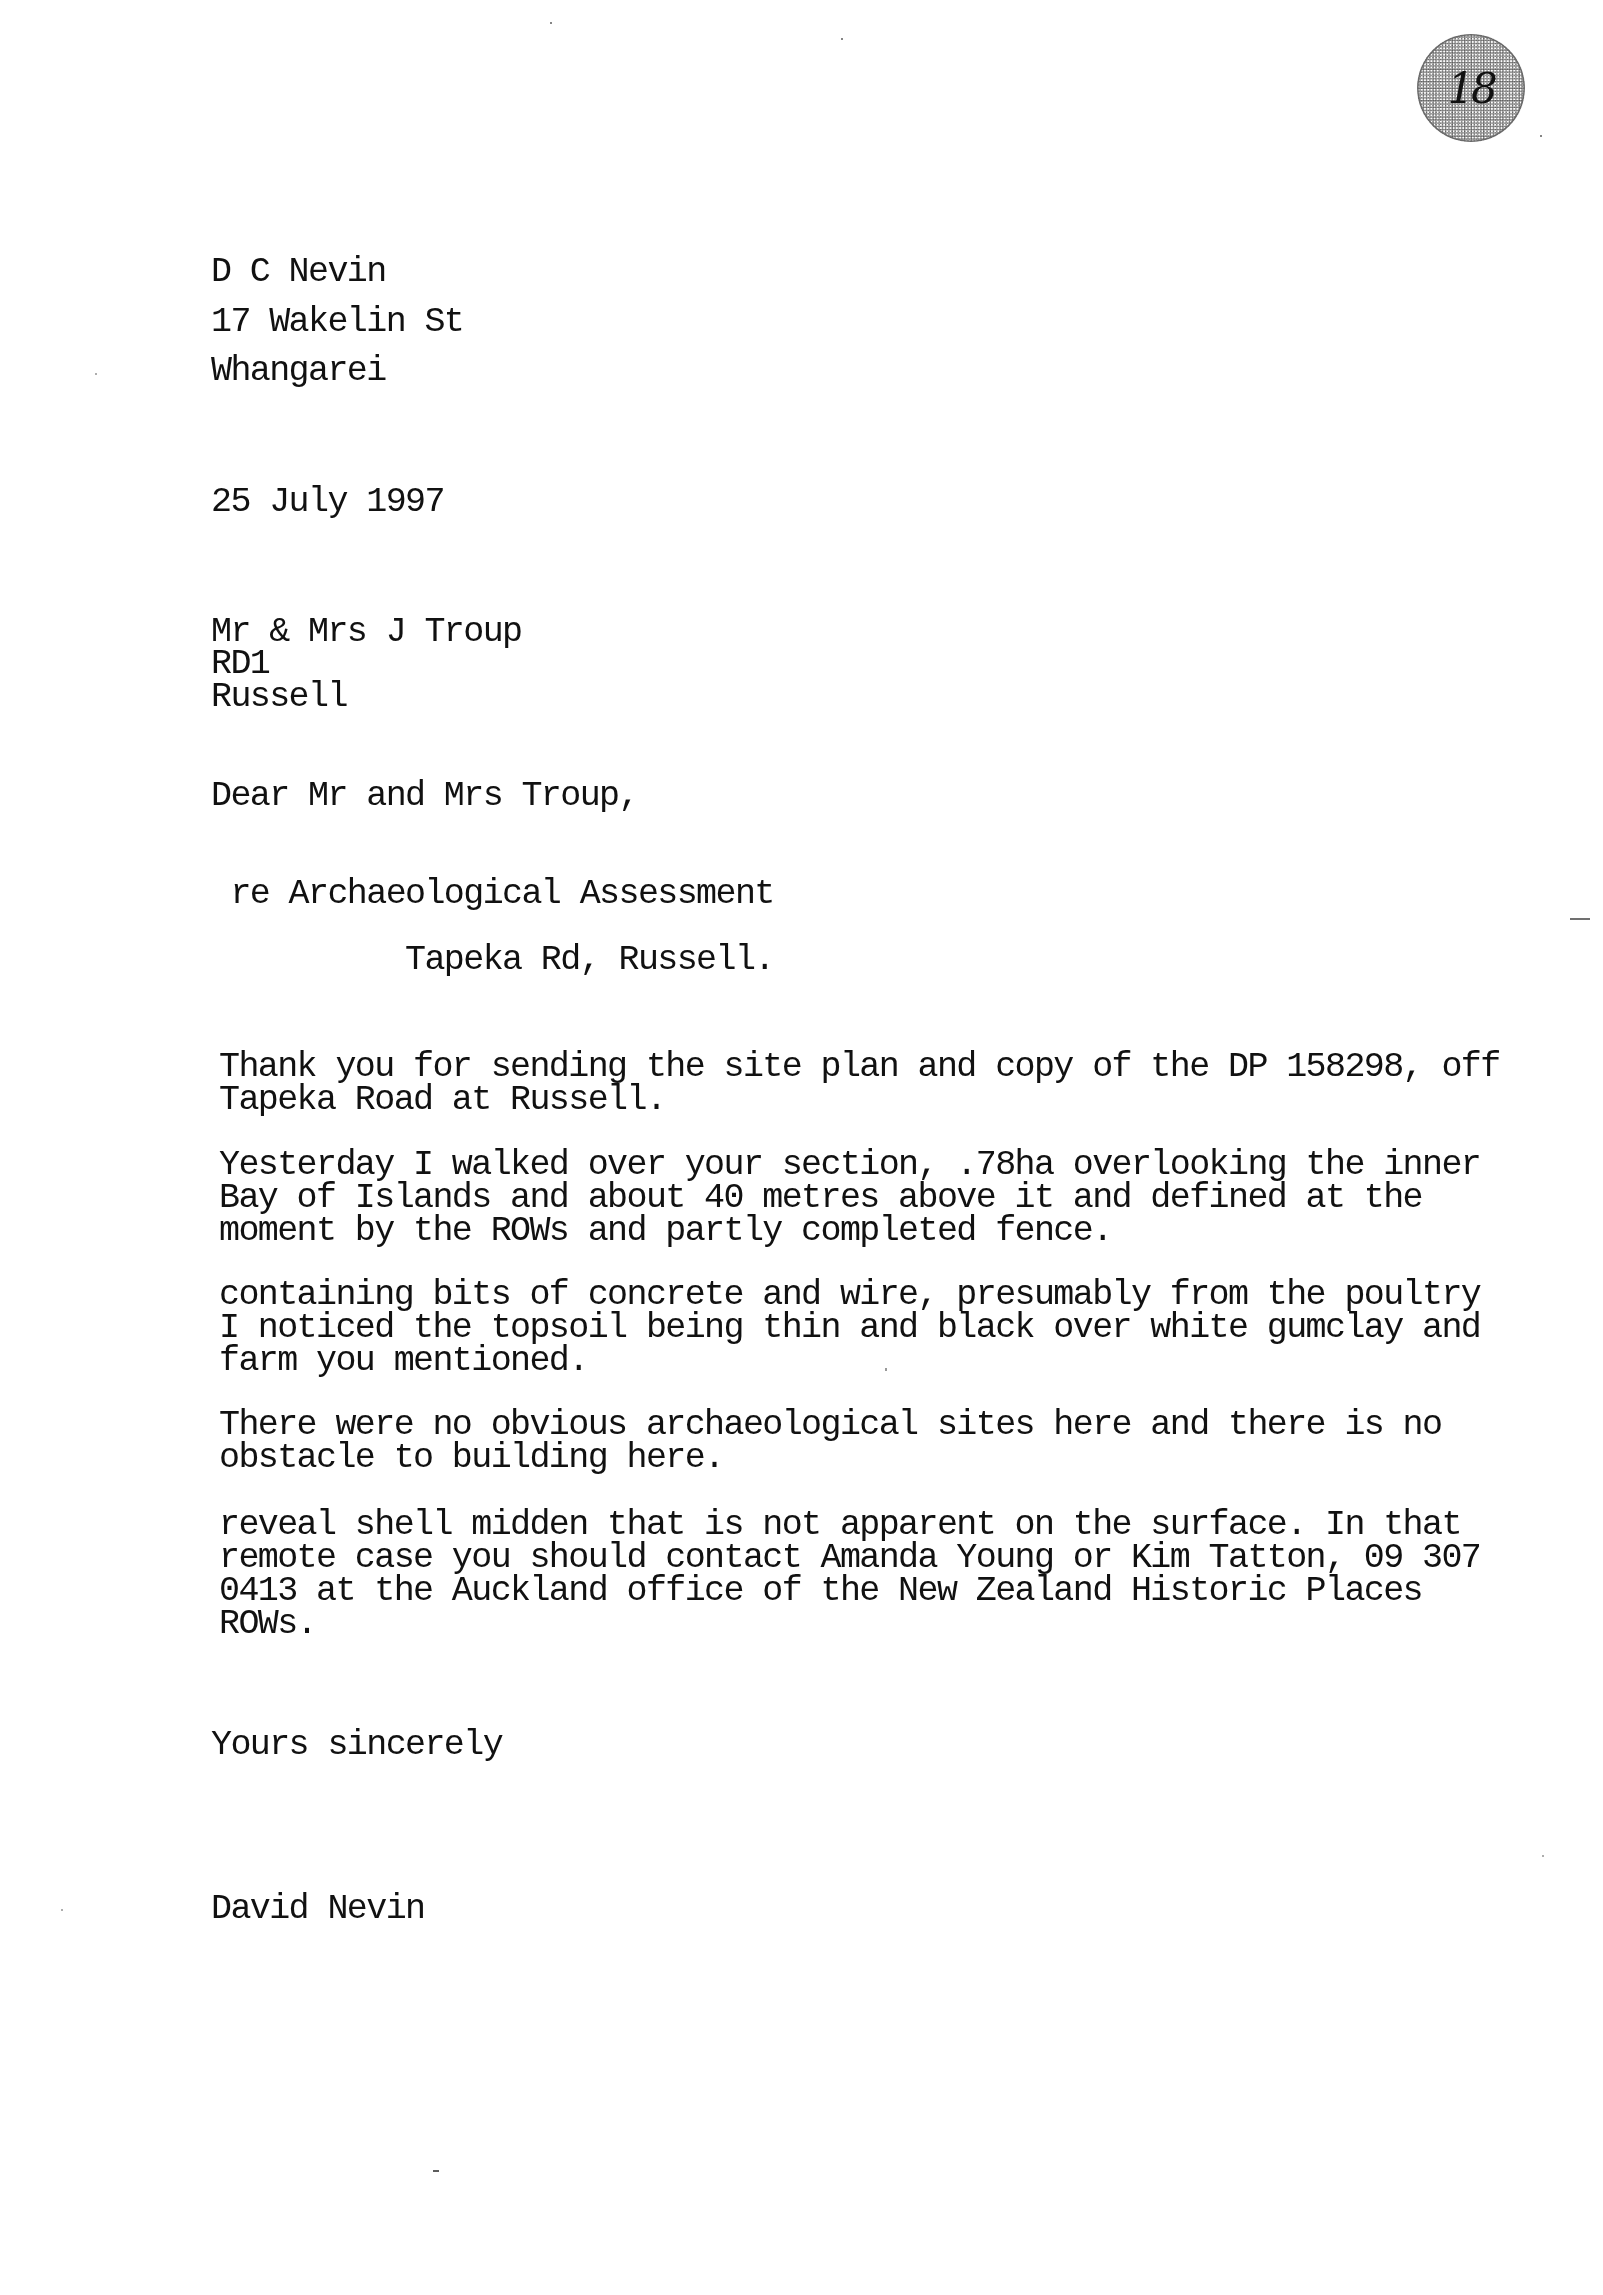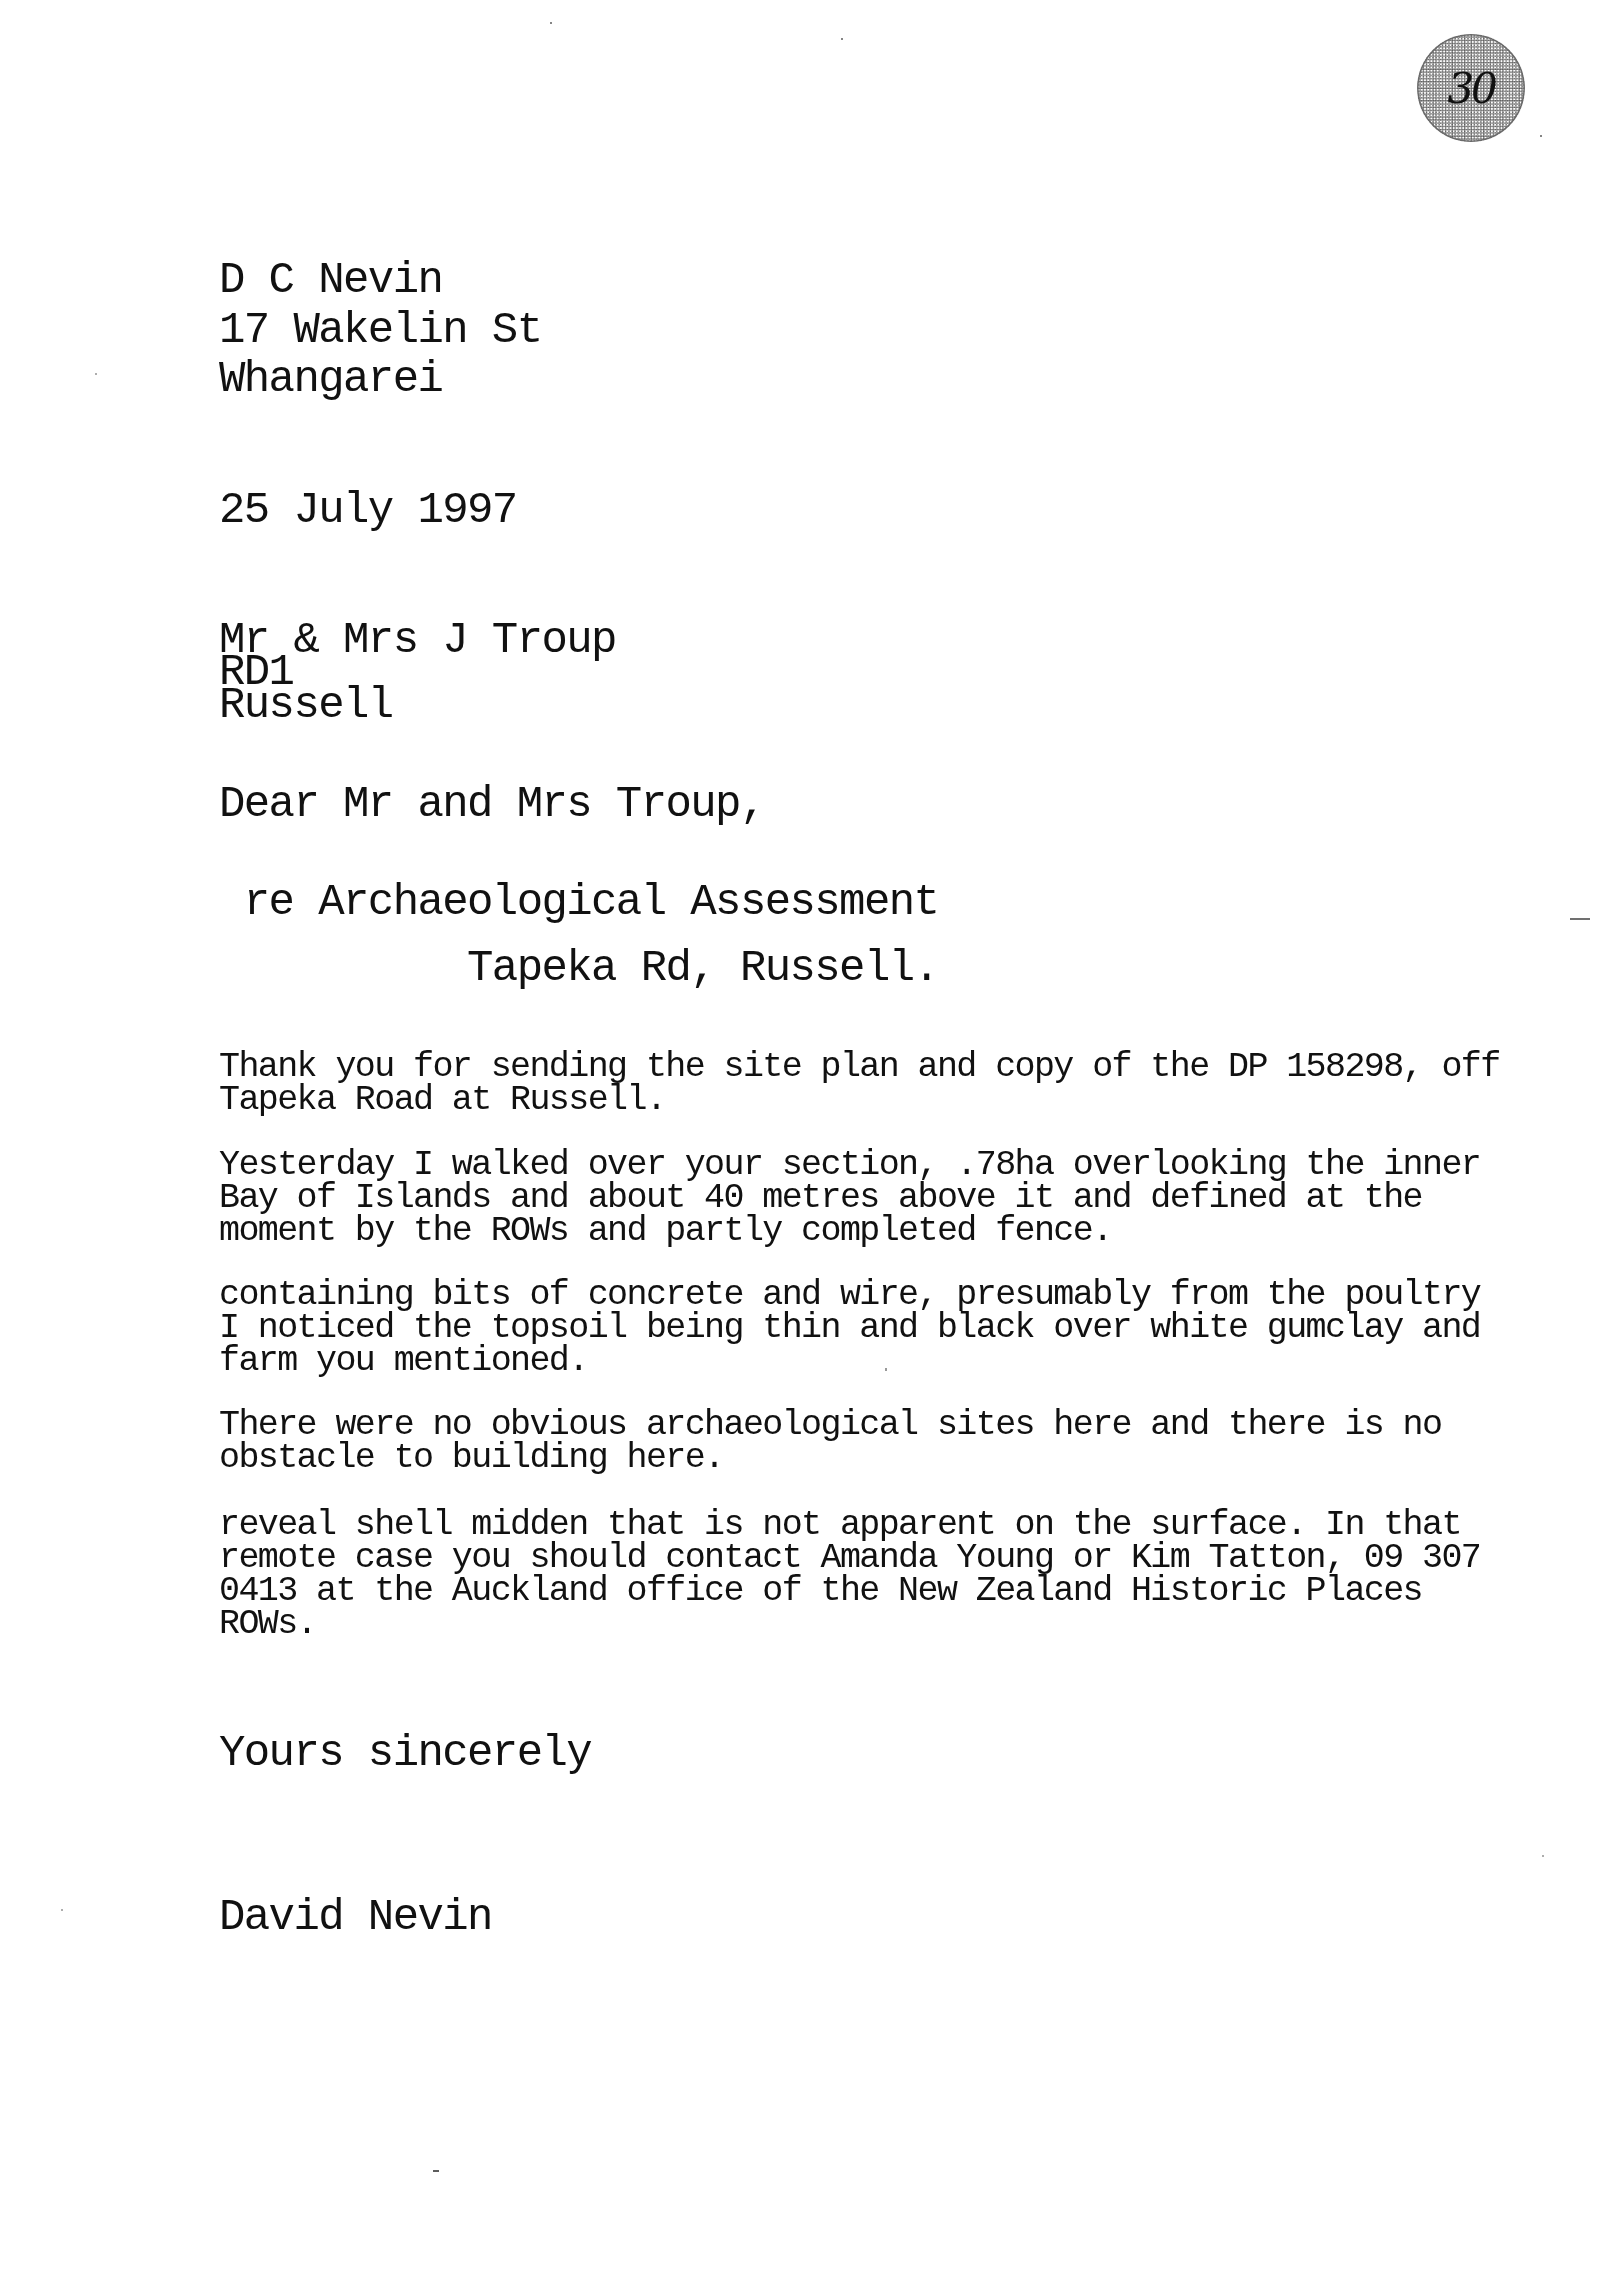--- a/index.html
+++ b/index.html
@@ -1,23 +1,23 @@
 <!DOCTYPE html>
 <html style="font-size:13px"><head>
 <meta charset="utf-8">
 <style>
   html, body { margin: 0; padding: 0; background: #ffffff; }
   body { width: 1603px; height: 2295px; position: relative; overflow: hidden; }
   .page { position: absolute; left: 0; top: 0; width: 1603px; height: 2295px; background: #ffffff; }
   .ln {
     position: absolute;
     left: 211px;
-    margin: 8px;
+    margin: 0;
     font-family: "Liberation Mono", "DejaVu Sans Mono", monospace;
-    font-size: 44px;
+    font-size: 35px;
     letter-spacing: -1.6px;
     line-height: 33px;
     color: #111111;
     white-space: pre;
   }
   .para { position: absolute; left: 211px; margin: 8px; }
   .para .row {
     display: block;
     font-family: "Liberation Mono", "DejaVu Sans Mono", monospace;
     font-size: 35px;
@@ -52,21 +52,21 @@
     letter-spacing: -3.2px;
   }
   .speck { position: absolute; background: #333333; }
 </style>
 </head>
 <body>
 
 <div class="page">
 
   <div class="stamp">
-    <div class="stamp-num">30</div>
+    <div class="stamp-num">18</div>
   </div>
 
   <p class="ln" style="top:256px">D C Nevin</p>
   <p class="ln" style="top:306px">17 Wakelin St</p>
   <p class="ln" style="top:355px">Whangarei</p>
 
   <p class="ln" style="top:486px">25 July 1997</p>
 
   <p class="ln" style="top:616px">Mr &amp; Mrs J Troup</p>
   <p class="ln" style="top:648px">RD1</p>

